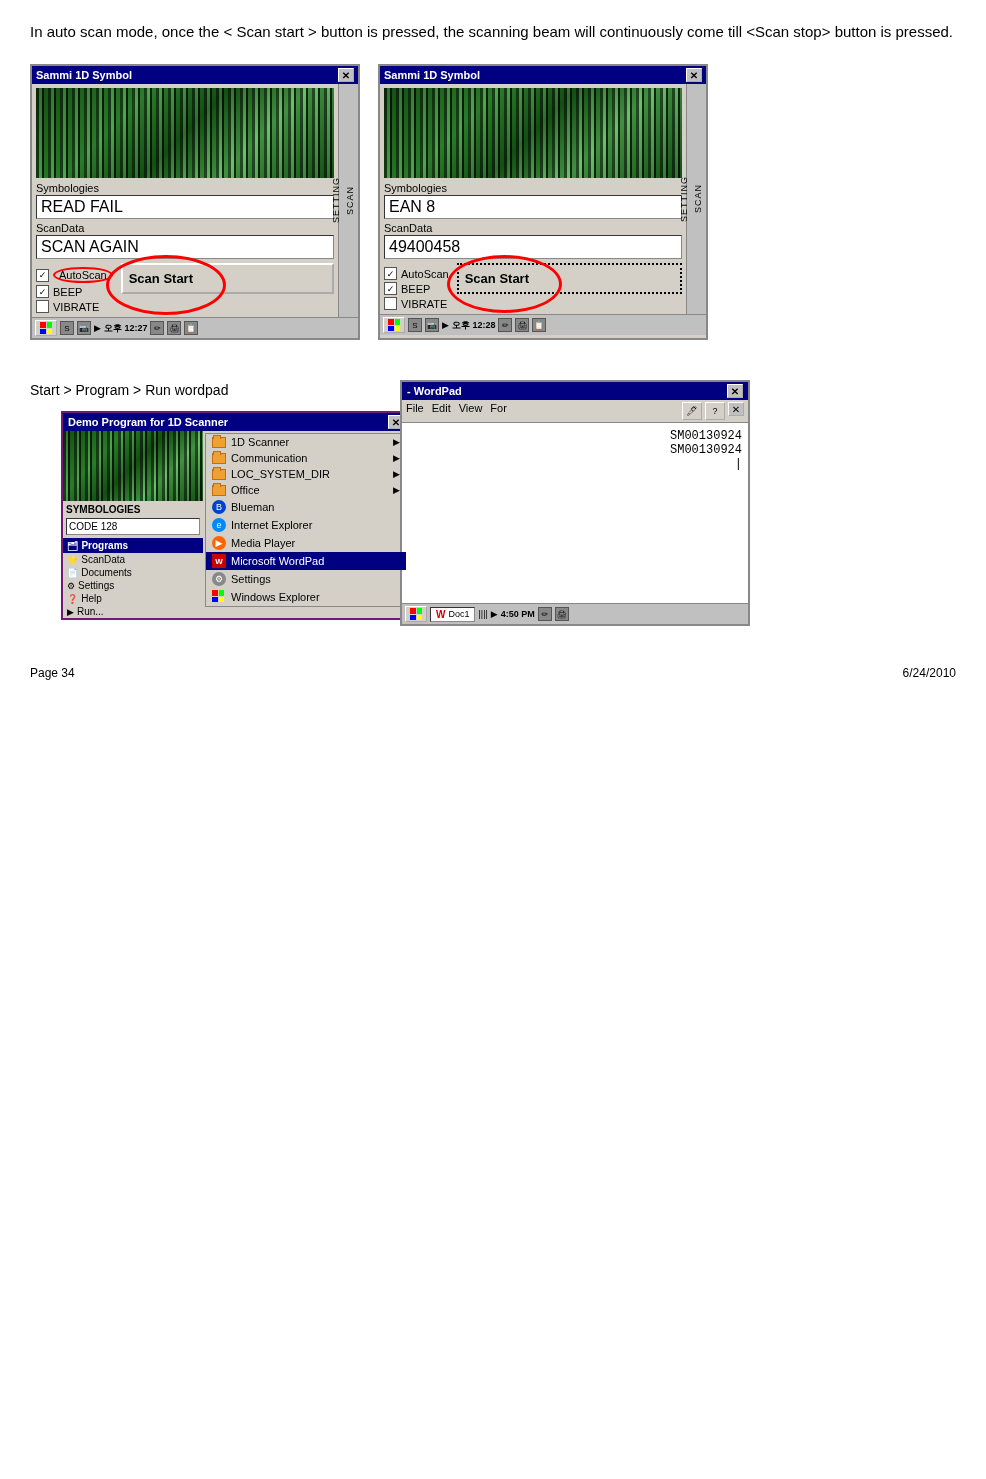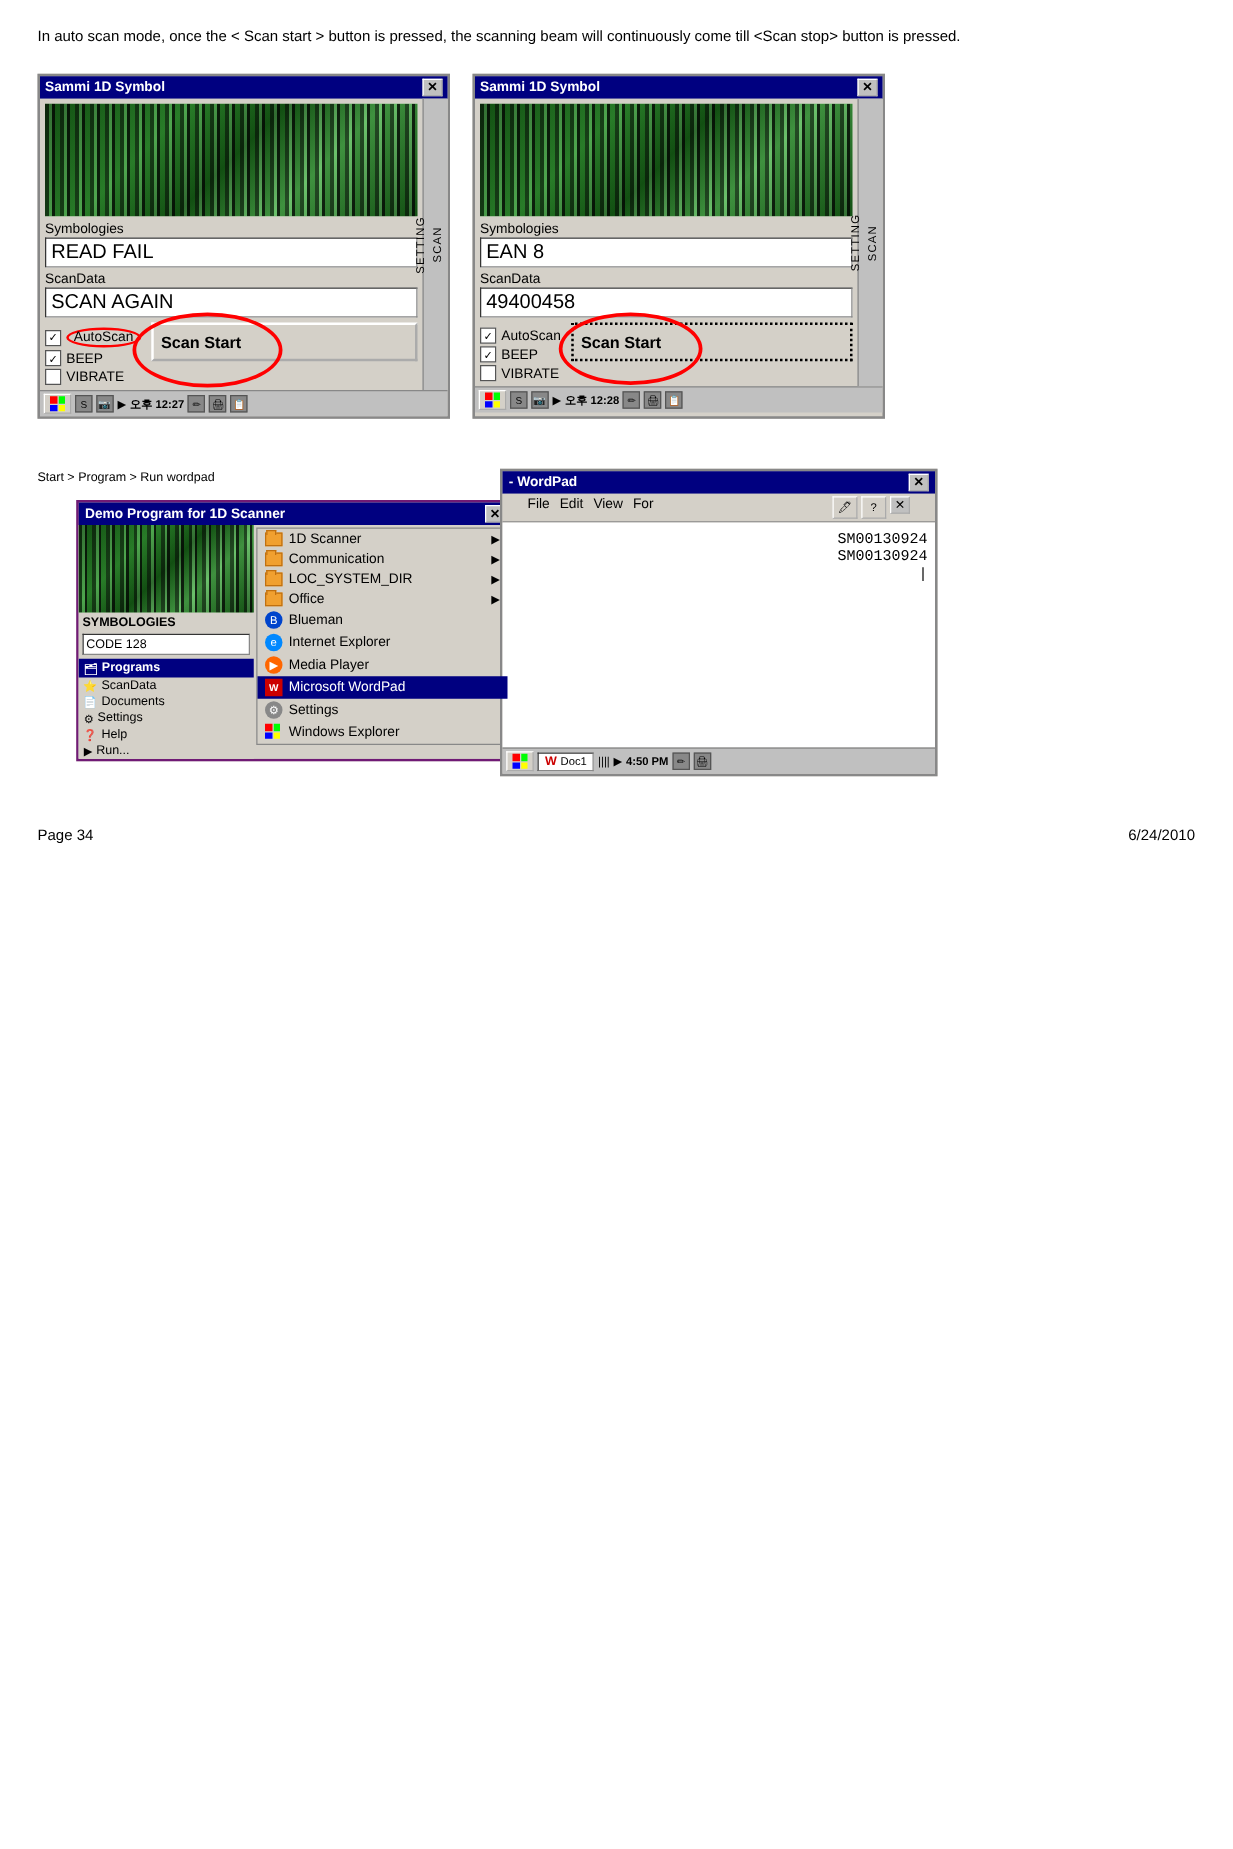--- a/index.html
+++ b/index.html
@@ -6,21 +6,21 @@
     body {
       font-family: Arial, sans-serif;
       font-size: 13px;
       background: #fff;
       width: 986px;
       min-height: 1479px;
       padding: 20px 30px;
       color: #000;
     }
     .intro-text {
-      font-size: 12px;
+      font-size: 15px;
       line-height: 1.6;
       margin-bottom: 20px;
     }
     .screenshots-row {
       display: flex;
       gap: 18px;
       margin-bottom: 40px;
     }
     .scanner-window {
       border: 2px solid #888;
@@ -168,21 +168,21 @@
       gap: 20px;
       margin-top: 10px;
     }
     .col-left {
       width: 350px;
     }
     .col-right {
       flex: 1;
     }
     .col-desc {
-      font-size: 10px;
+      font-size: 14px;
       margin-bottom: 10px;
       line-height: 1.5;
     }
     .demo-window {
       border: 2px solid #701a75;
       background: #d4d0c8;
       width: 350px;
       margin-left: 31px;
     }
     .demo-titlebar {
@@ -276,21 +276,21 @@
       padding: 2px 5px;
       font-size: 11px;
       font-weight: bold;
       display: flex;
       justify-content: space-between;
       align-items: center;
     }
     .wordpad-menubar {
       display: flex;
       gap: 8px;
-      padding: 2px 20px;
+      padding: 2px 4px;
       font-size: 11px;
       border-bottom: 1px solid #888;
       background: #d4d0c8;
     }
     .toolbar-btn {
       width: 20px;
       height: 18px;
       background: #d4d0c8;
       border: 1px outset #fff;
       display: flex;

